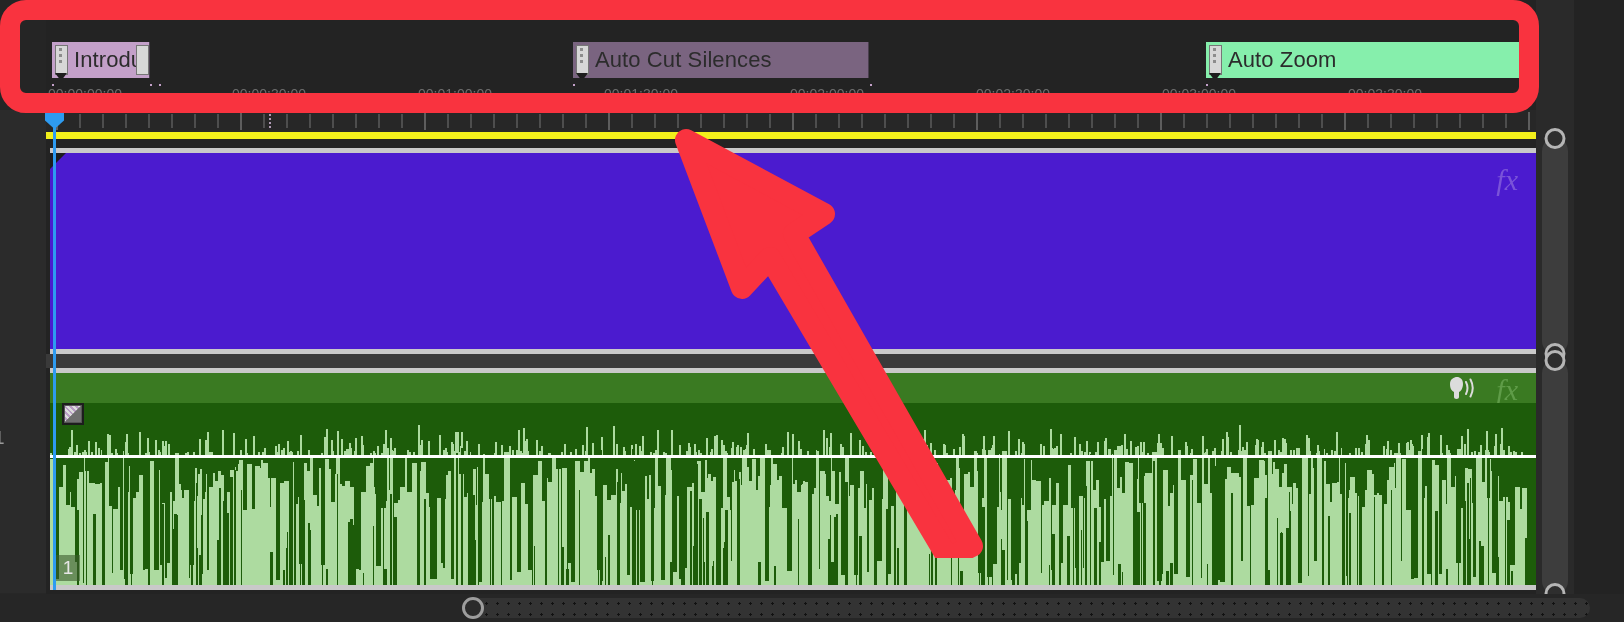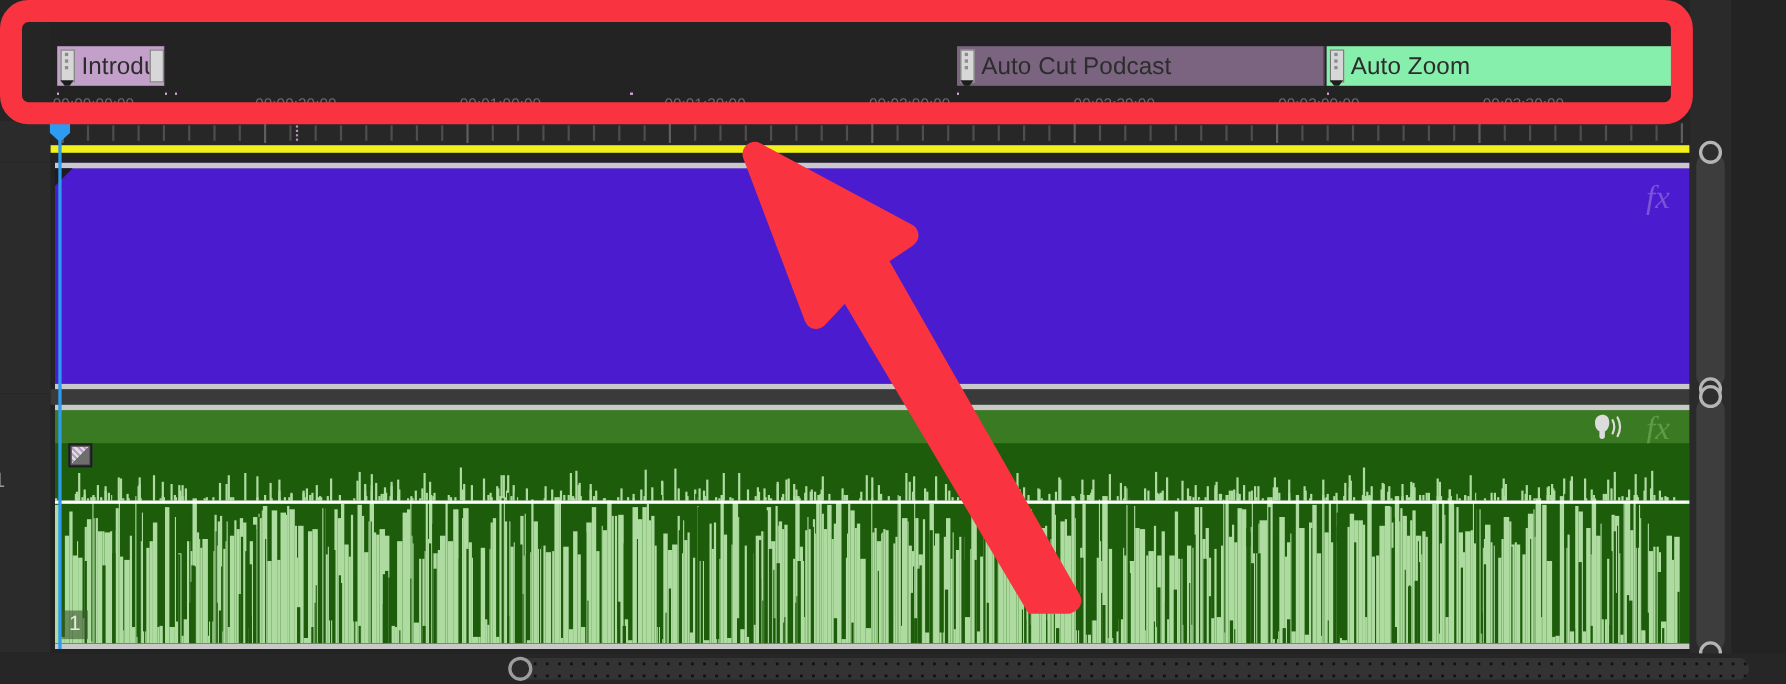--- a/index.html
+++ b/index.html
@@ -393,23 +393,23 @@
   </div>
 
   <div class="timeline">
 
     <div class="marker-band" id="marker-band">
         <div class="marker intro" style="left: 6px; width: 98px; background: rgb(195, 160, 201);">
           <div class="flag"></div>
           <span class="mlabel">Introdu</span>
           <div class="flag-right"></div>
         </div>
-        <div class="marker" style="left: 824px; width: 334px; background: rgb(122, 100, 128);">
+        <div class="marker" style="left: 527px; width: 296px; background: rgb(122, 100, 128);">
           <div class="flag"></div>
-          <span class="mlabel">Auto Cut Podcast</span>
+          <span class="mlabel">Auto Cut Silences</span>
         </div>
         <div class="marker" style="left: 1160px; width: 330px; background: #86efac;">
           <div class="flag"></div>
           <span class="mlabel">Auto Zoom</span>
         </div>
       </div>
 
     <div class="timecode-strip" id="timecode-strip">
         <div class="tc" style="left: 2px;">00:00:00:00</div>
         <div class="tc" style="left: 186px;">00:00:30:00</div>

